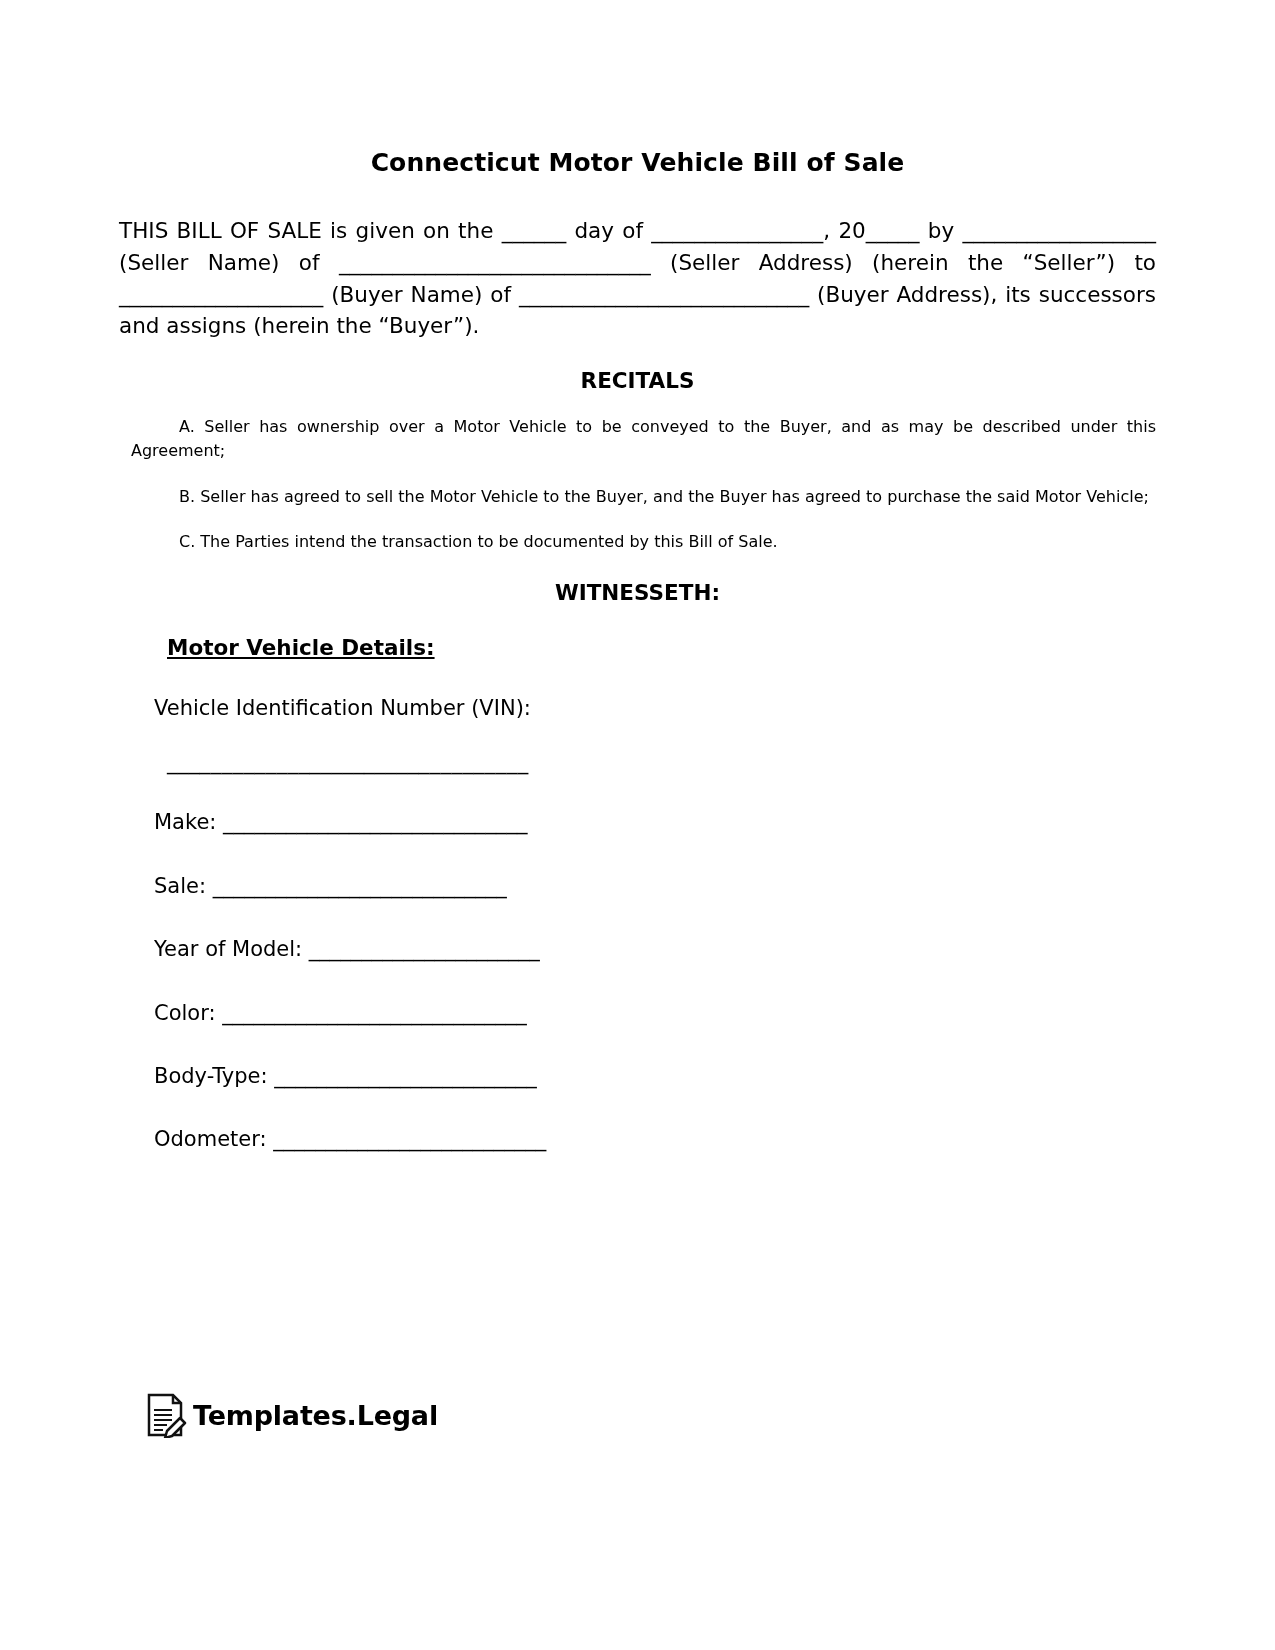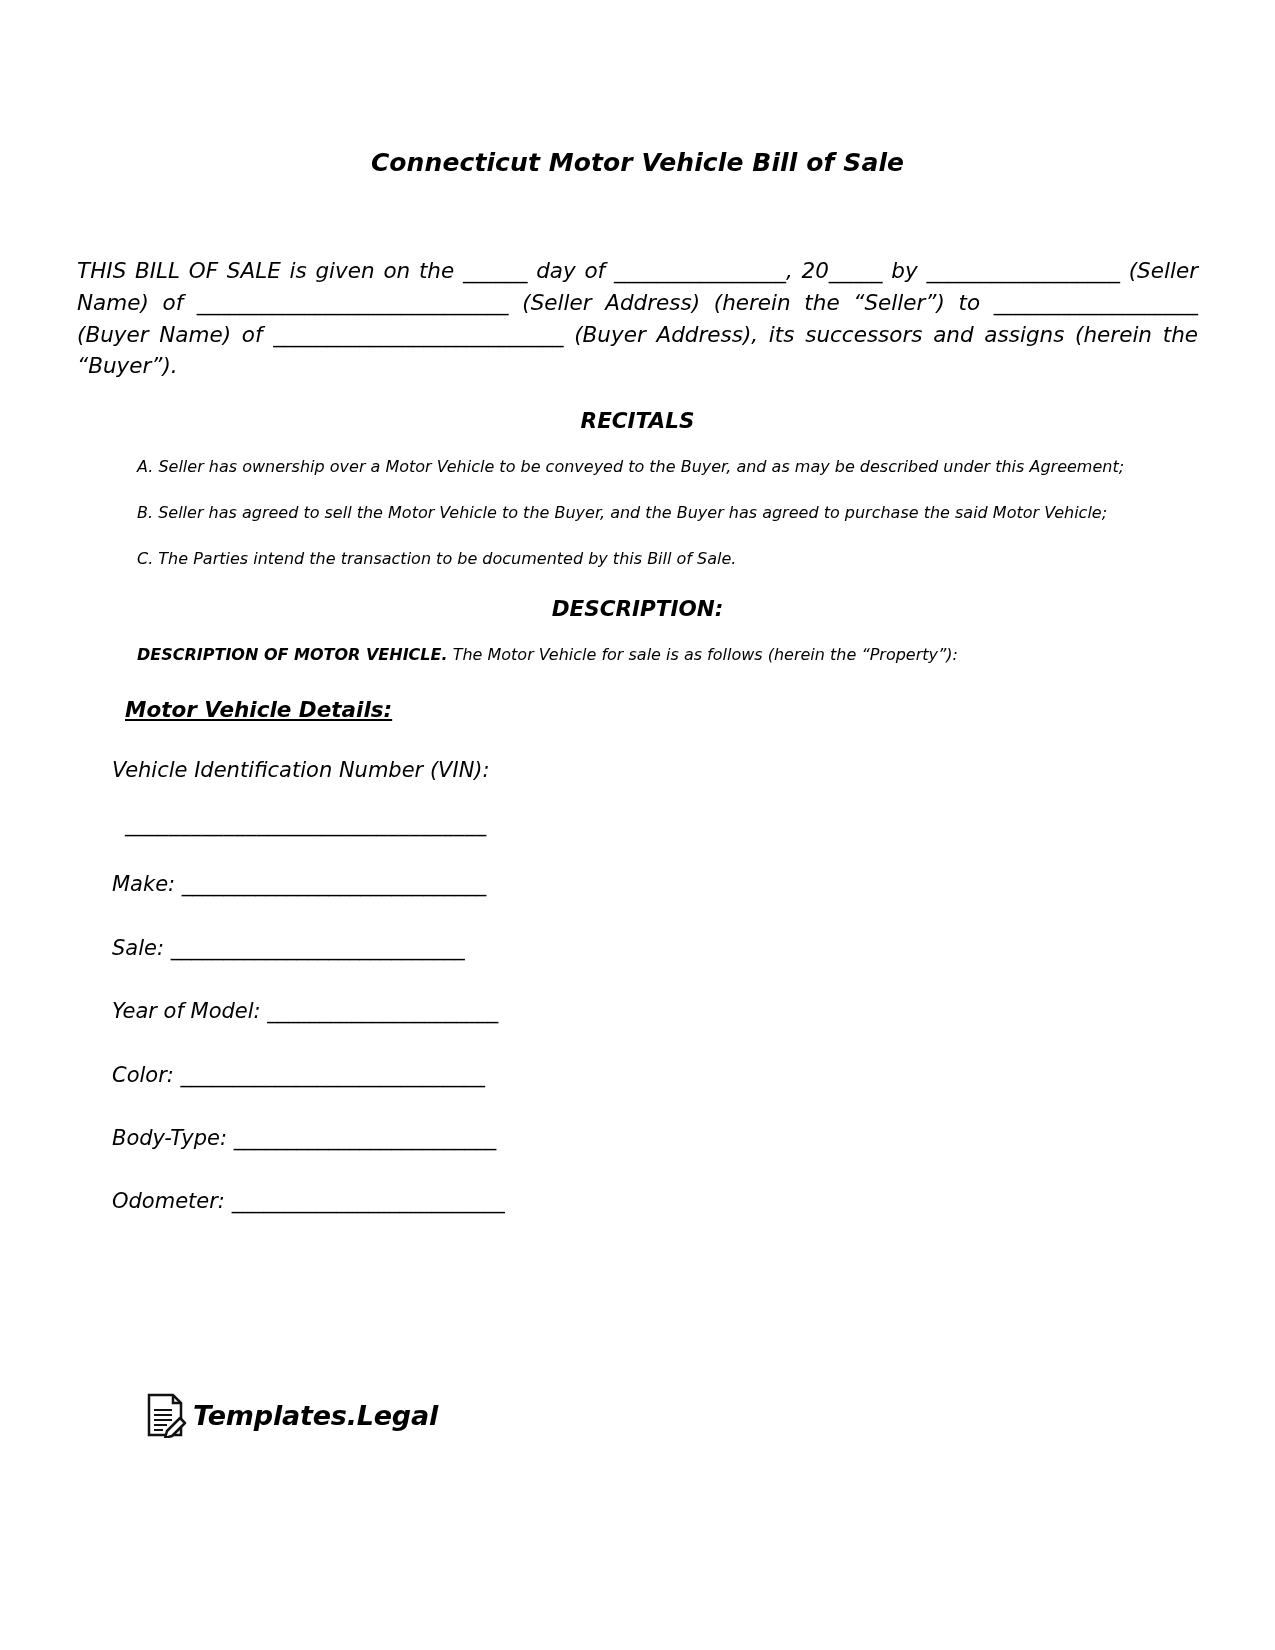--- a/index.html
+++ b/index.html
@@ -13,33 +13,32 @@
     font-family: "DejaVu Sans", sans-serif;
     color: #000000;
     position: relative;
     overflow: hidden;
   }
   .page {
     position: relative;
     width: 1275px;
     height: 1556px;
     box-sizing: border-box;
-    padding: 0 77px;
-    font-style: italic;
+    padding: 0 119px;
   }
   .doc-title {
     text-align: center;
     font-weight: bold;
     font-size: 25px;
     letter-spacing: 0.1px;
     margin: 0;
     padding-top: 148px;
   }
   .body-block {
-    margin-top: 78px;
+    margin-top: 38px;
     font-size: 21.5px;
     line-height: 1.48;
     text-align: justify;
   }
   .body-block p {
     margin: 0;
   }
   .center-head {
     text-align: center;
     font-weight: bold;
@@ -100,23 +99,22 @@
   <div class="body-block">
     <p>THIS BILL OF SALE is given on the ______ day of ________________, 20_____ by __________________ (Seller Name) of _____________________________ (Seller Address) (herein the “Seller”) to ___________________ (Buyer Name) of ___________________________ (Buyer Address), its successors and assigns (herein the “Buyer”).</p>
   </div>
 
   <div class="center-head">RECITALS</div>
 
   <p class="para">A. Seller has ownership over a Motor Vehicle to be conveyed to the Buyer, and as may be described under this Agreement;</p>
   <p class="para">B. Seller has agreed to sell the Motor Vehicle to the Buyer, and the Buyer has agreed to purchase the said Motor Vehicle;</p>
   <p class="para">C. The Parties intend the transaction to be documented by this Bill of Sale.</p>
 
-  <div class="center-head">DESCRIPTION:</div>
+  <div class="center-head">WITNESSETH:</div>
 
-  <p class="para"><b>DESCRIPTION OF MOTOR VEHICLE.</b><span> The Motor Vehicle for sale is as follows (herein the “Property”):</span></p>
 
   <div class="subhead">Motor Vehicle Details:</div>
 
   <div class="field-line">Vehicle Identification Number (VIN):</div>
   <div class="vin-rule">_________________________________</div>
 
   <div class="field-line"><span>Make: </span><span class="nowrap">_____________________________</span></div>
 
   <div class="field-line"><span>Sale: </span><span class="nowrap">____________________________</span></div>
 

